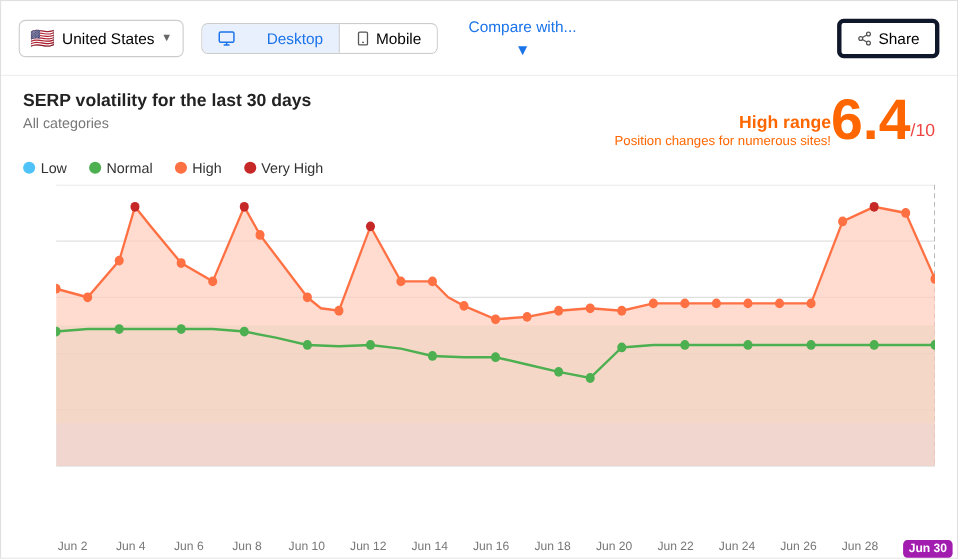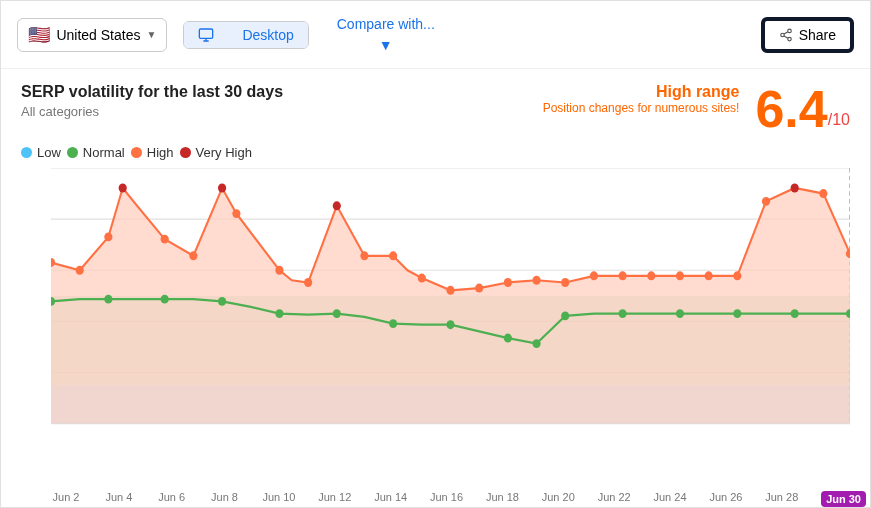--- a/index.html
+++ b/index.html
@@ -107,22 +107,21 @@
       font-weight: 700;
       color: #222;
     }
     .subtitle {
       font-size: 13px;
       color: #777;
       margin-top: 3px;
     }
     .score-area {
       display: flex;
-      align-items: flex-start;
-      gap: 16px;
+      align-items: flex-end;
     }
     .score-label {
       text-align: right;
     }
     .score-label .range-title {
       font-size: 16px;
       font-weight: 700;
       color: #ff6600;
     }
     .score-label .range-desc {
@@ -138,21 +137,21 @@
     .score-denom {
       font-size: 16px;
       color: #ef4444;
       align-self: flex-end;
       margin-bottom: 6px;
     }
     
     .legend {
       display: flex;
       align-items: flex-end;
-      gap: 6px;
+      gap: 20px;
       padding: 6px 20px 4px;
     }
     .legend-item {
       display: flex;
       align-items: center;
       gap: 5px;
       font-size: 13px;
       color: #333;
     }
     .legend-dot {
@@ -203,20 +202,27 @@
       <span class="chevron-icon">▼</span>
     </div>
     <div class="device-tabs">
       <div class="device-tab active">
         <svg width="16" height="16" viewBox="0 0 24 24" fill="none" stroke="#1a73e8" stroke-width="2">
             <rect x="2" y="3" width="20" height="14" rx="2"></rect>
             <line x1="8" y1="21" x2="16" y2="21"></line>
             <line x1="12" y1="17" x2="12" y2="21"></line>
           </svg>
         <span>Desktop</span>
+      </div>
+      <div class="device-tab">
+        <svg width="14" height="16" viewBox="0 0 24 24" fill="none" stroke="#555" stroke-width="2">
+            <rect x="5" y="2" width="14" height="20" rx="2"></rect>
+            <line x1="12" y1="18" x2="12" y2="18" stroke-width="3" stroke-linecap="round"></line>
+          </svg>
+        <span>Mobile</span>
       </div>
     </div>
     <button class="compare-btn">
       <span>Compare with...</span>
       <span>▼</span>
     </button>
     <button class="share-btn">
       <svg width="14" height="14" viewBox="0 0 24 24" fill="none" stroke="#555" stroke-width="2">
           <circle cx="18" cy="5" r="3"></circle>
           <circle cx="6" cy="12" r="3"></circle>

